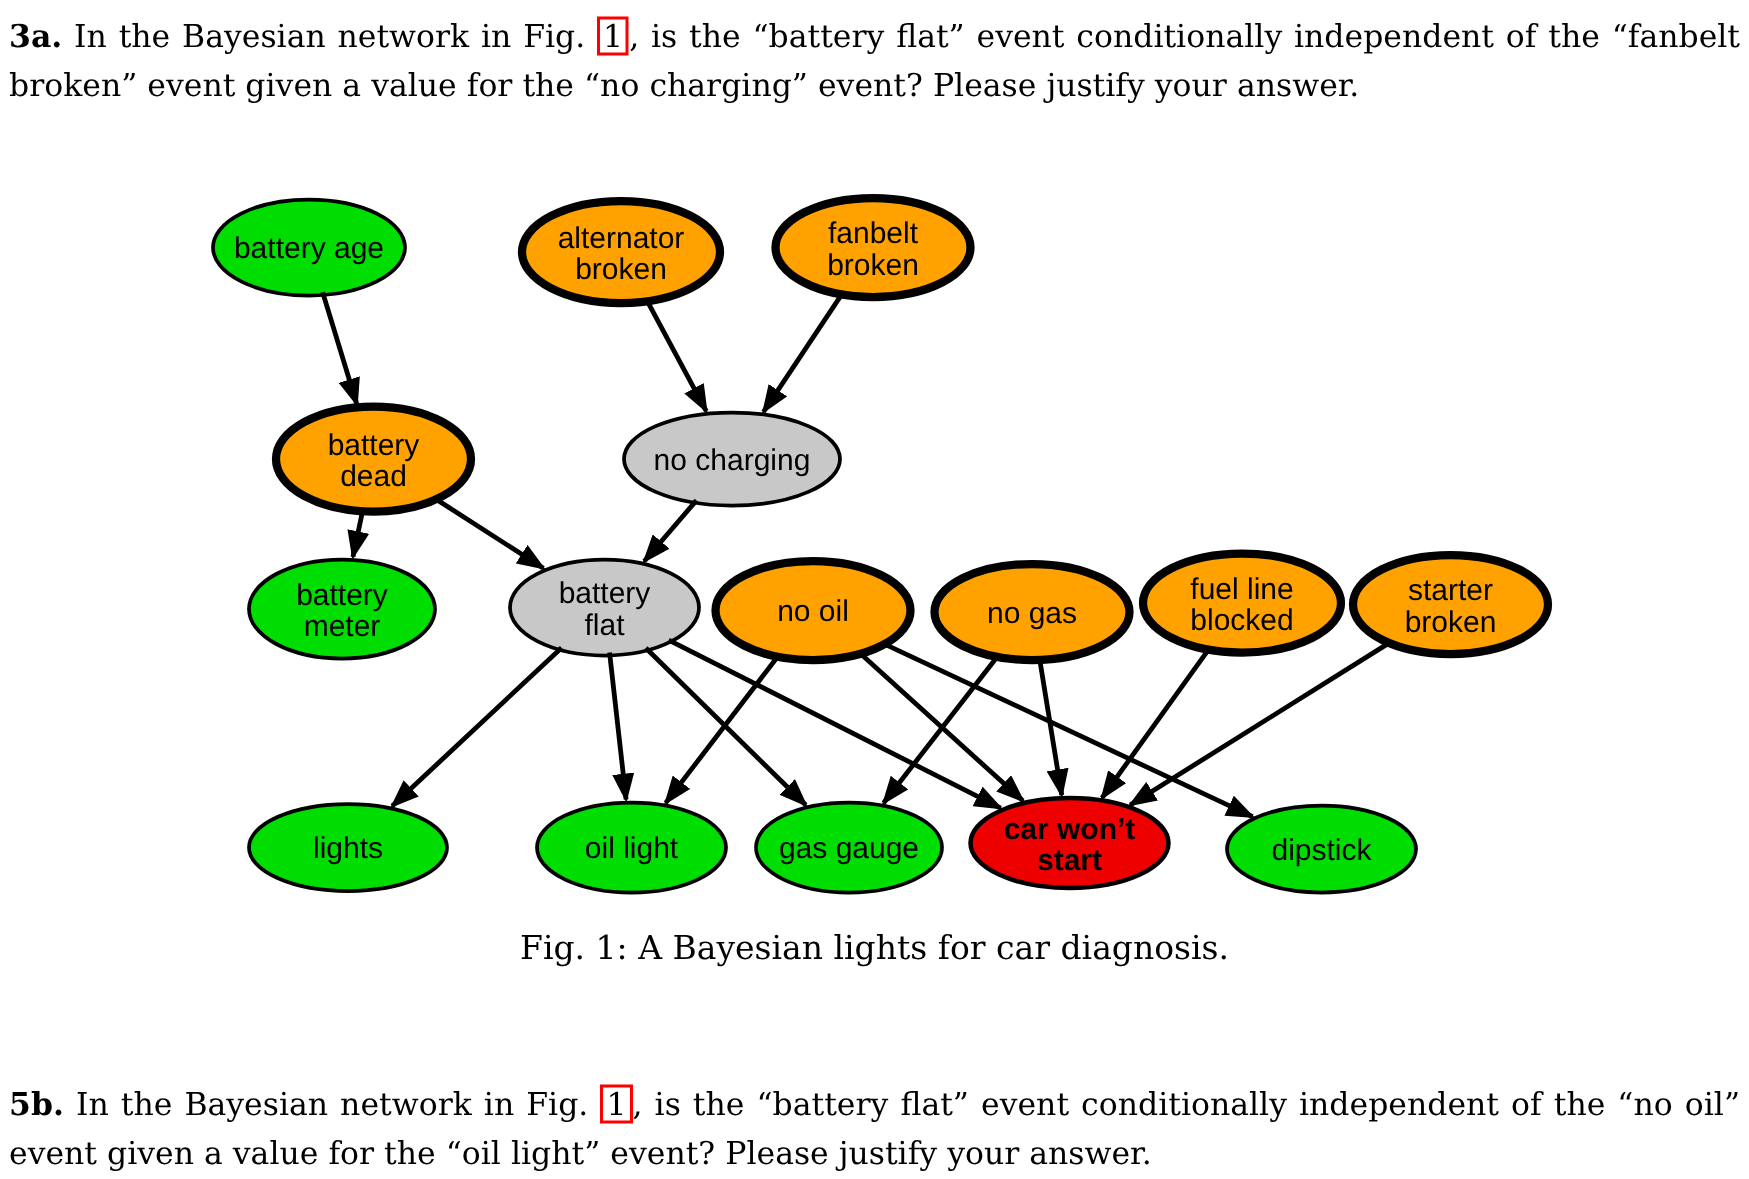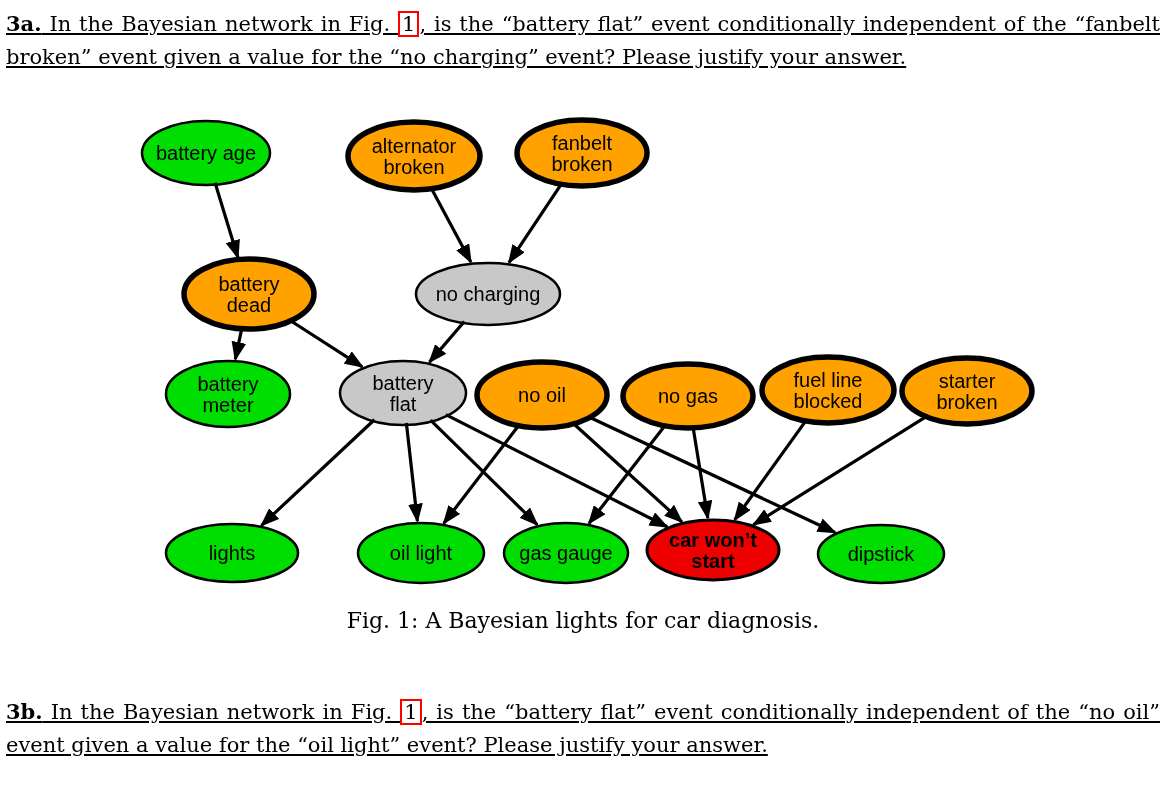--- a/index.html
+++ b/index.html
@@ -3,21 +3,21 @@
 <meta charset="utf-8">
 <style>
   html,body { margin:0; padding:0; }
   body {
     width:1166px; height:786px; background:#ffffff; color:#000000;
     font-family:"DejaVu Serif","Liberation Serif",serif;
     overflow:hidden;
   }
   .question {
     font-size:21px; line-height:33px; text-align:justify;
-    margin:0; padding:0 6px;text-decoration:underline;
+    margin:0; padding:12px 6px;
   }
   #q3a { padding-top:7px; }
   #q3b { margin-top:62px; }
   .qlabel { font-weight:bold; }
   .refbox {
     display:inline-block; border:2px solid #ff0000; padding:0 2px;
     line-height:22px; font-size:21px;
   }
   figure { margin:28px 0 0 0; }
   figure svg { display:block; }
@@ -123,15 +123,15 @@
           <line x1="587.9333323864569" y1="314.54395235824967" x2="835.0609516400219" y2="430.4533666984173" stroke="#000000" stroke-width="3.2" marker-end="url(#arrowhead)"></line>
           <line x1="666.0024114381005" y1="322.3083721657232" x2="589.0477918314921" y2="421.34013674144046" stroke="#000000" stroke-width="3.2" marker-end="url(#arrowhead)"></line>
           <line x1="692.8578141685088" y1="323.9241352780139" x2="707.822595115602" y2="416.1071859121081" stroke="#000000" stroke-width="3.2" marker-end="url(#arrowhead)"></line>
           <line x1="806.8461561695372" y1="317.431434894557" x2="734.6636500752742" y2="417.8592694604881" stroke="#000000" stroke-width="3.2" marker-end="url(#arrowhead)"></line>
           <line x1="927.7514283948866" y1="313.56898773705916" x2="753.4746244439468" y2="422.66352249374984" stroke="#000000" stroke-width="3.2" marker-end="url(#arrowhead)"></line>
         </g>
     </svg>
     <figcaption>Fig. 1: A Bayesian lights for car diagnosis.</figcaption>
   </figure>
 
-  <p class="question" id="q3b"><span class="qlabel">3b.</span><span> In the Bayesian network in Fig. </span><span class="refbox">1</span><span>, is the “battery flat” event conditionally independent of the “no oil” event given a value for the “oil light” event? Please justify your answer.</span></p>
+  <p class="question" id="q3b"><span class="qlabel">5b.</span><span> In the Bayesian network in Fig. </span><span class="refbox">1</span><span>, is the “battery flat” event conditionally independent of the “no oil” event given a value for the “oil light” event? Please justify your answer.</span></p>
 
 </main>
 
 </body></html>

